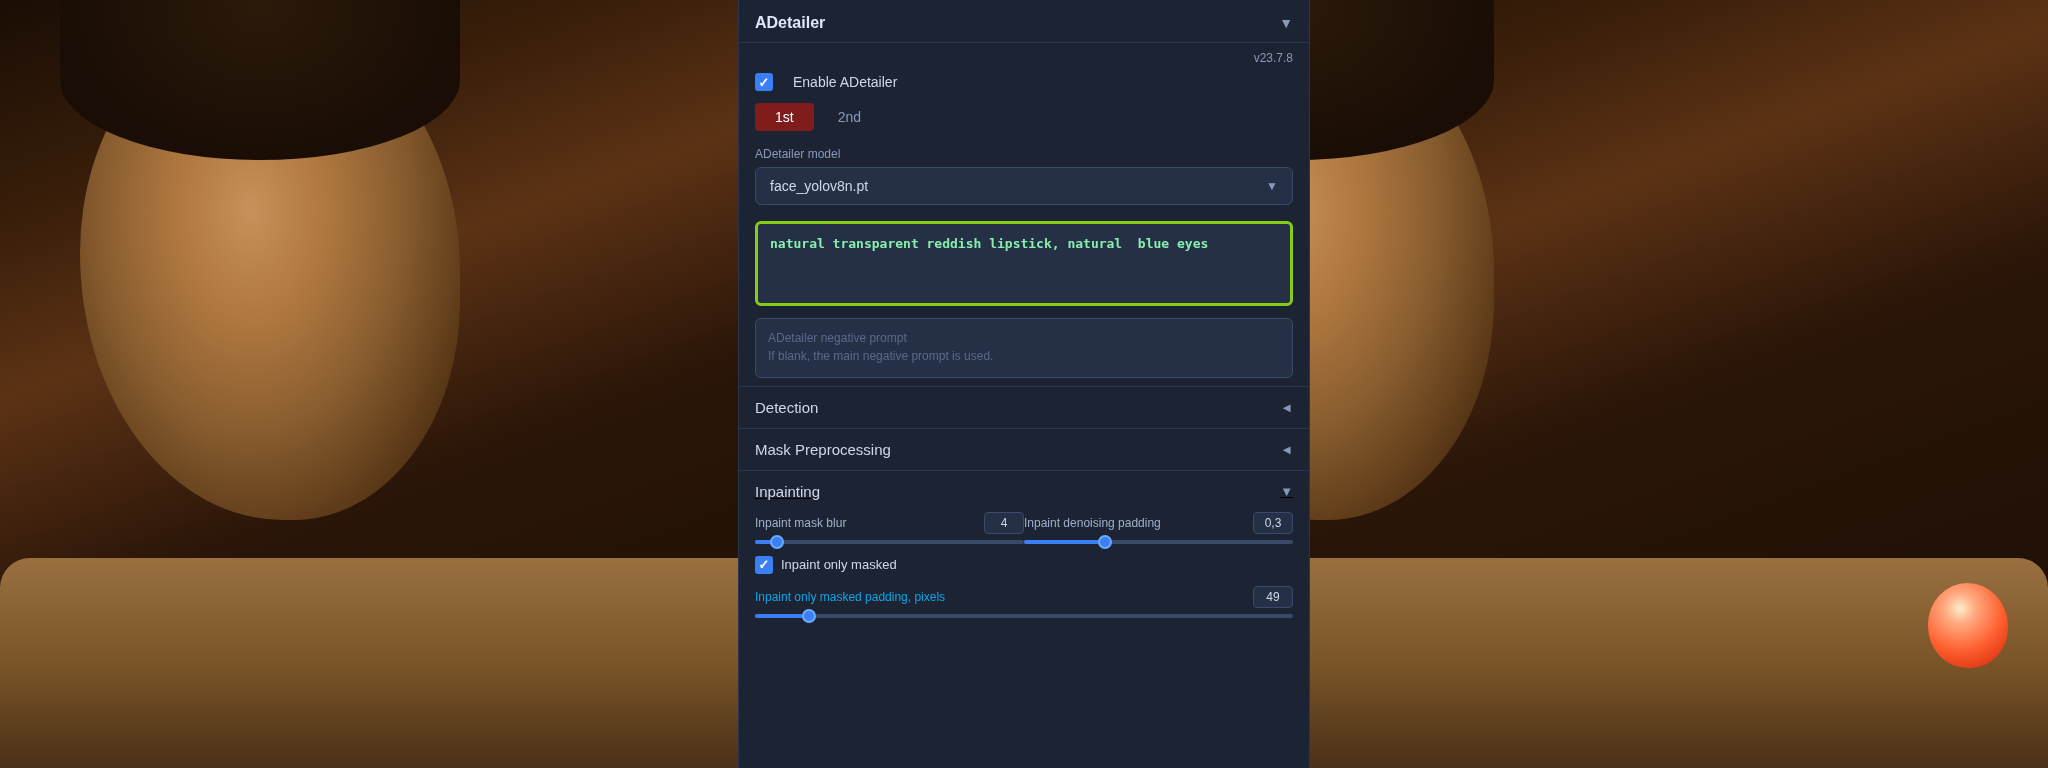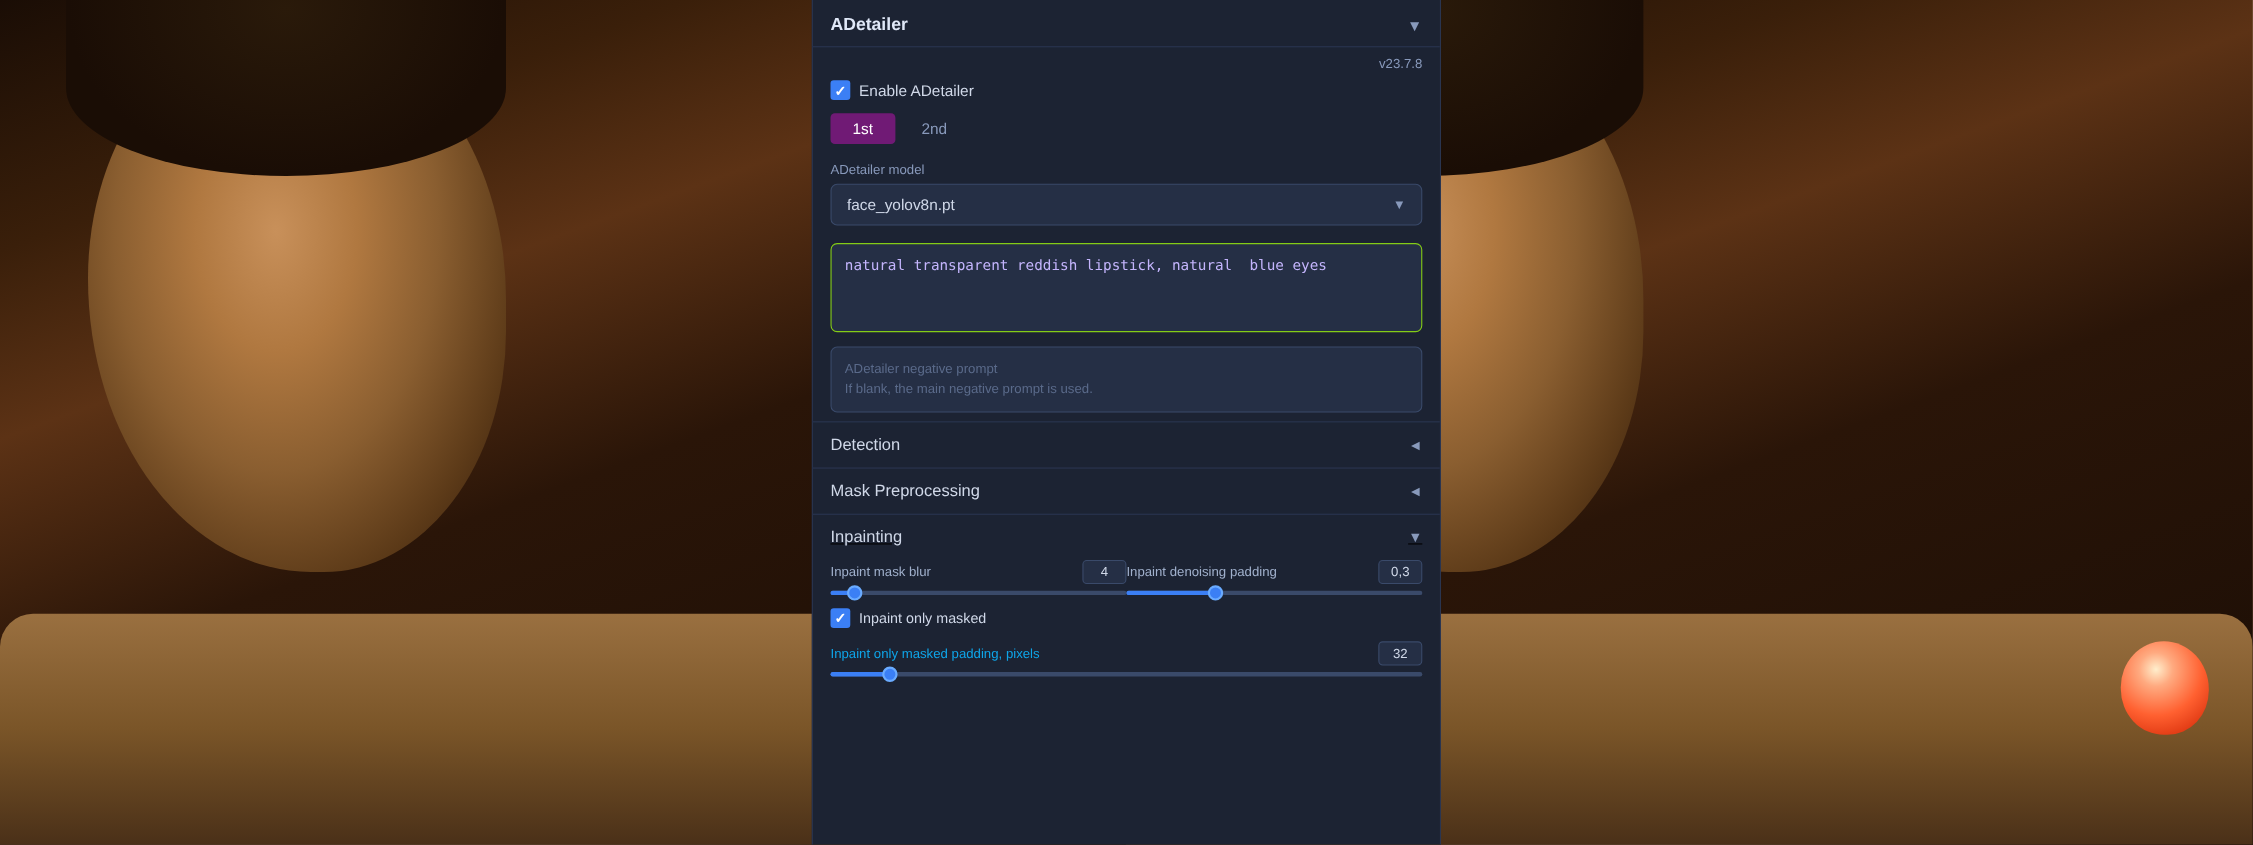--- a/index.html
+++ b/index.html
@@ -82,21 +82,21 @@
     .version-text {
       color: #8899bb;
       font-size: 12px;
     }
 
     
     .enable-row {
       display: flex;
       align-items: center;
       padding: 4px 16px 12px;
-      gap: 8px;
+      gap: 20px;
     }
 
     .checkbox-blue {
       width: 18px;
       height: 18px;
       background: #3b7ff5;
       border-radius: 3px;
       display: flex;
       align-items: center;
       justify-content: center;
@@ -124,21 +124,21 @@
 
     .tab {
       padding: 6px 20px;
       border-radius: 4px;
       font-size: 14px;
       cursor: pointer;
       border: none;
     }
 
     .tab-active {
-      background: #701a75;
+      background: #7f1d1d;
       color: #ffffff;
     }
 
     .tab-inactive {
       background: transparent;
       color: #8899bb;
     }
 
     
     .section-label {
@@ -172,28 +172,29 @@
     }
 
     
     .textarea-wrap {
       padding: 0 16px 8px;
     }
 
     .textarea {
       width: 100%;
       background: #252f45;
-      border: 1px solid #84cc16;
+      border: 3px solid #84cc16;
       border-radius: 6px;
-      color: #c4b5fd;
+      color: #86efac;
       font-size: 13px;
       padding: 10px 12px;
       resize: none;
       min-height: 80px;
       line-height: 1.5;
+      font-weight: bold;
     }
 
     .textarea-placeholder {
       width: 100%;
       background: #252f45;
       border: 1px solid #3a4a6a;
       border-radius: 6px;
       color: #5a6a8a;
       font-size: 12px;
       padding: 10px 12px;
@@ -449,21 +450,21 @@
     </div>
 
     <div class="check-row">
       <div class="checkbox-blue"></div>
       <span class="check-label">Inpaint only masked</span>
     </div>
 
     <div class="padding-row">
       <div class="padding-label-row">
         <span class="padding-label">Inpaint only masked padding, pixels</span>
-        <span class="padding-value">32</span>
+        <span class="padding-value">49</span>
       </div>
       <div class="slider-track">
         <div class="slider-fill" style="width: 10%;"></div>
         <div class="slider-thumb" style="left: calc(10% - 7px);"></div>
       </div>
     </div>
 
   </div>
 
 </div>

